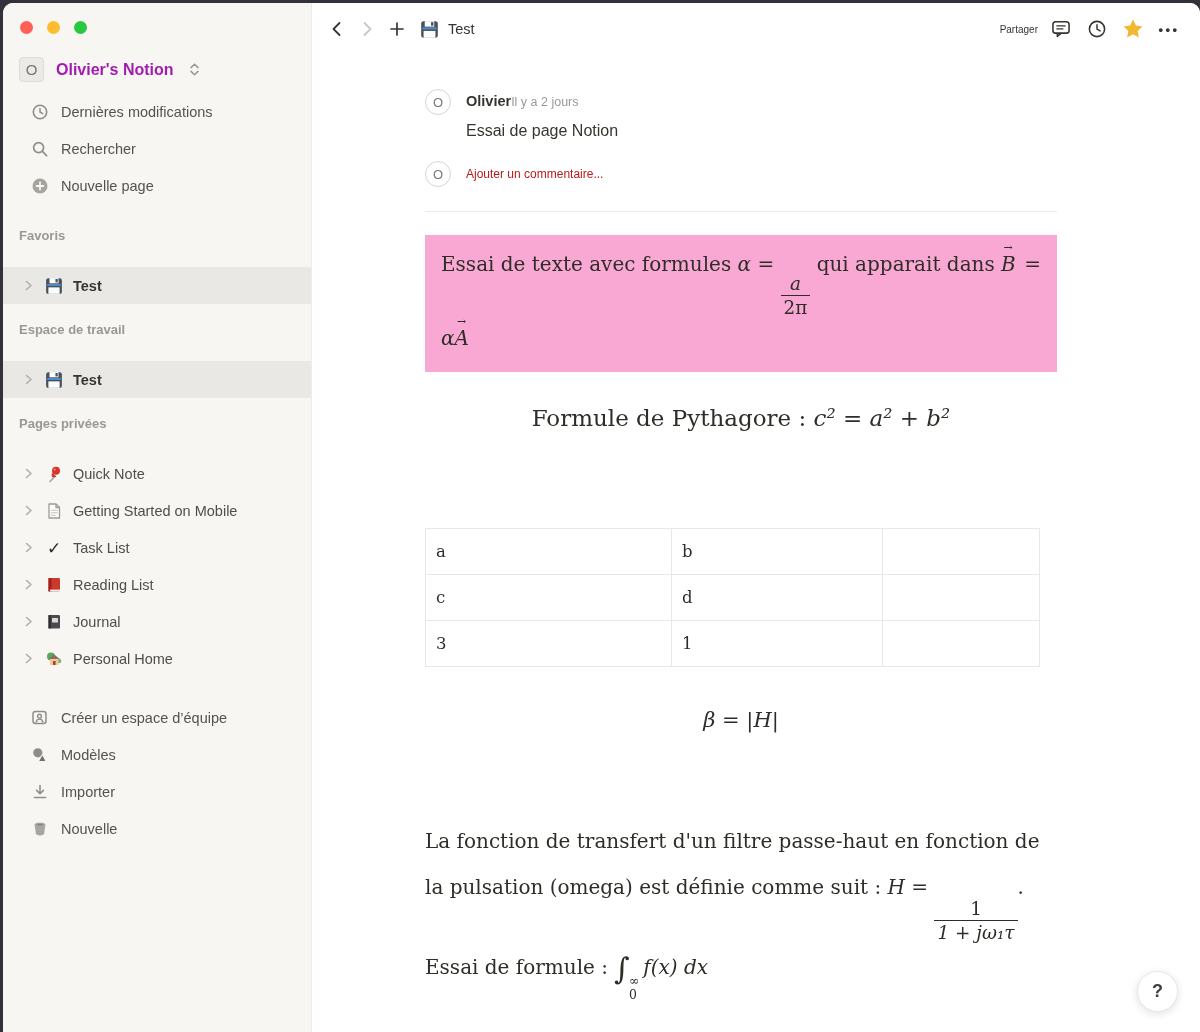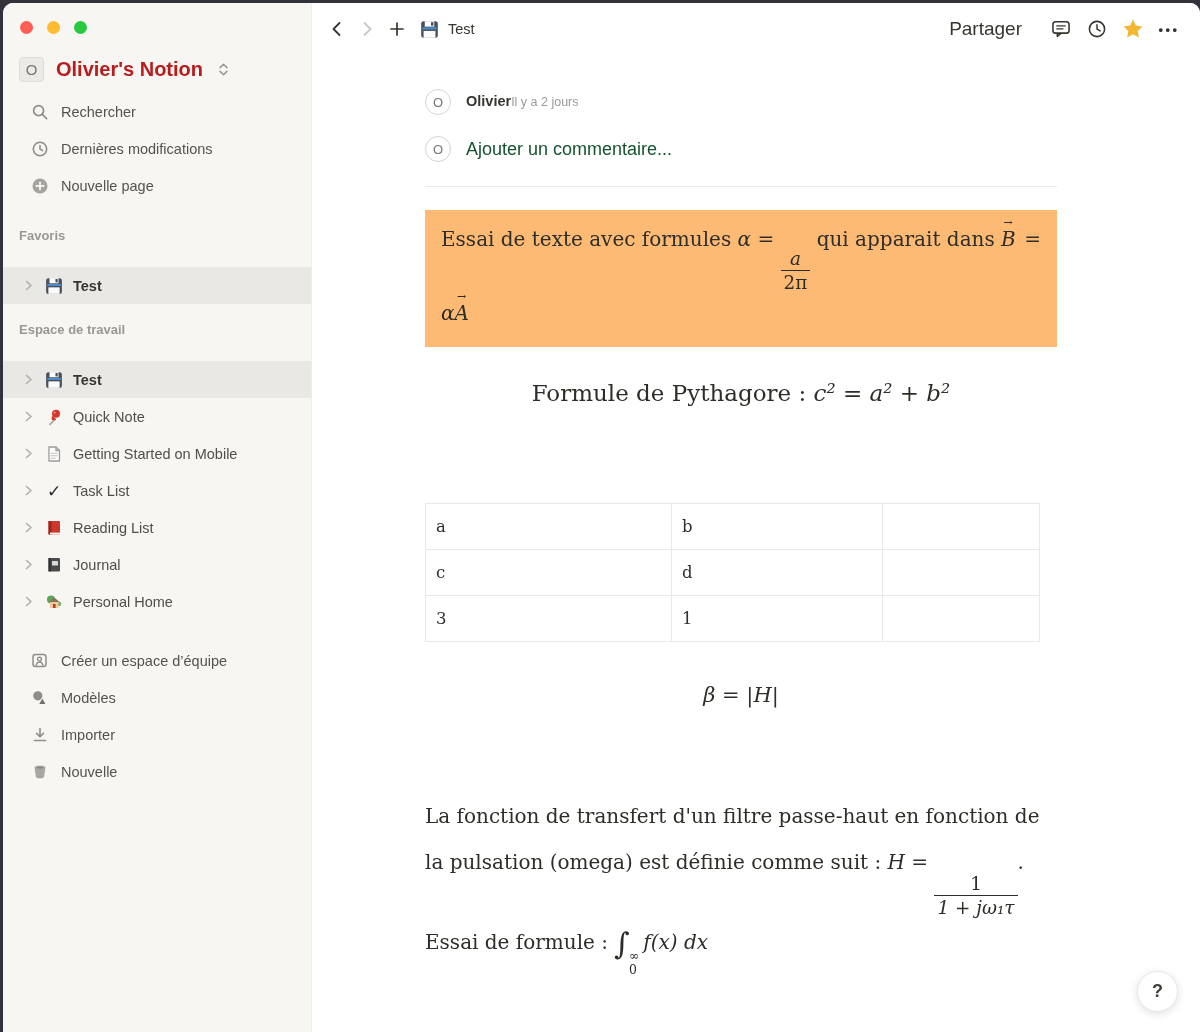--- a/index.html
+++ b/index.html
@@ -21,21 +21,21 @@
   .traffic { display:flex; gap:14px; padding:4px 0 18px 17px; }
   .tl { width:13px; height:13px; border-radius:50%; display:inline-block; cursor:pointer; }
   .tl.red{ background:#ff5f57; } .tl.yellow{ background:#febc2e; } .tl.green{ background:#28c840; }
 
   .ws-row { display:flex; align-items:center; gap:12px; padding:5px 14px 5px 16px; cursor:pointer; }
   .ws-icon {
     width:25px; height:25px; border-radius:4px; background:#eceae7; border:1px solid #dedcd7;
     display:flex; align-items:center; justify-content:center;
     font-size:15px; color:#7a7870; font-weight:500;
   }
-  .ws-name { font-weight:700; font-size:20px; color:#b91c1c; }
+  .ws-name { font-weight:700; font-size:16px; color:#a21caf; }
   .ws-chev { margin-left:2px; }
 
   .side-group { padding:6px 0; }
   .side-item {
     display:flex; align-items:center; gap:12px;
     height:37px; padding:0 14px 0 27px; cursor:pointer; color:#55534e; font-weight:500;
   }
   .side-item .lbl { white-space:nowrap; }
   .icon16 { width:19px; height:19px; flex:0 0 19px; display:flex; align-items:center; justify-content:center; }
 
@@ -55,55 +55,55 @@
 
   .side-bottom { margin-top:22px; }
 
   
   .main { flex:1; display:flex; flex-direction:column; background:#fff; }
   .topbar { height:52px; display:flex; align-items:center; justify-content:space-between; padding:0 16px 0 10px; }
   .tb-left, .tb-right { display:flex; align-items:center; }
   .tb-btn { display:flex; align-items:center; justify-content:center; width:30px; height:30px; border-radius:4px; cursor:pointer; }
   .tb-title-group { display:flex; align-items:center; gap:9px; margin-left:8px; cursor:pointer; }
   .tb-title { font-size:14.5px; color:#37352f; }
-  .share-lbl { font-size:19px; margin-right:18px; cursor:pointer; }
+  .share-lbl { font-size:10px; margin-right:2px; cursor:pointer; }
   .tb-right .tb-btn { margin-left:6px; }
   .dots { font-size:13px; letter-spacing:2.5px; color:#37352f; font-weight:700; }
 
   .page { flex:1; overflow:hidden; }
   .content { width:632px; margin:0 0 0 113px; padding-top:34px; }
 
   
   .comment-row { display:flex; gap:15px; }
   .avatar {
     width:26px; height:26px; border-radius:50%; background:#fff; border:1px solid #d6d4cf;
     display:flex; align-items:center; justify-content:center;
     font-size:13px; color:#787771; flex:0 0 26px;
   }
   .c-head { display:flex; align-items:baseline; gap:0; padding-top:4px; }
   .c-author { font-weight:700; font-size:14.5px; color:#37352f; }
   .c-time { font-size:12.5px; color:#9b9a97; }
   .c-body { font-size:16px; color:#37352f; margin:7px 0 0 41px; }
   .add-comment { display:flex; gap:15px; align-items:center; margin-top:21px; }
-  .placeholder { font-size:18px; color:#14532d; cursor:text; }
+  .placeholder { font-size:12px; color:#b91c1c; cursor:text; }
   .divider { height:1px; background:#ebeae7; margin:24px 0 0 0; }
 
   
   .serif { font-family:"DejaVu Serif", serif; color:#2f2d28; }
   .math-i { font-style:italic; }
 
   .frac { display:inline-flex; flex-direction:column; align-items:center; vertical-align:-1.05em; line-height:1.25; font-size:0.92em; }
   .frac .den { border-top:1.5px solid #2f2d28; padding:0 3px; }
   .frac .num { padding:0 3px; }
 
   .vec { position:relative; display:inline-block; font-style:italic; margin-right:2px; }
   .vec::after { content:"→"; position:absolute; left:0.22em; top:-0.72em; font-size:0.55em; font-style:normal; }
 
   .highlight-block {
-    margin-top:23px; background:#fdba74; padding:10px 16px 14px 16px;
+    margin-top:23px; background:#f9a8d4; padding:10px 16px 14px 16px;
     font-size:20px; line-height:1.95;
   }
 
   .equation-block { margin-top:33px; text-align:center; font-size:23px; }
   .eq-label { font-style:normal;text-align:right; }
 
   table.simple { border-collapse:collapse; margin-top:97px; table-layout:fixed; }
   table.simple td {
     border:1px solid #e9e8e5; height:46px; padding:6px 10px; vertical-align:middle;
     font-family:"DejaVu Serif", serif; font-size:16.5px; color:#2f2d28;
@@ -149,34 +149,34 @@
         <svg width="13" height="15" viewBox="0 0 13 15">
             <path d="M3 5.6L6.5 2.2 10 5.6M3 9.4l3.5 3.4L10 9.4" fill="none" stroke="#9b9894" stroke-width="1.5" stroke-linecap="round" stroke-linejoin="round"></path>
           </svg>
       </span>
     </div>
 
     <nav class="side-group">
       <div class="side-item">
         <span class="icon16">
           <svg width="18" height="18" viewBox="0 0 18 18">
+              <circle cx="9" cy="9" r="6.7" fill="none" stroke="#908e88" stroke-width="1.6"></circle>
+              <path d="M9 5.4V9l2.7 1.7" fill="none" stroke="#908e88" stroke-width="1.5" stroke-linecap="round"></path>
+            </svg>
+        </span>
+        <span class="lbl">Dernières modifications</span>
+      </div>
+      <div class="side-item">
+        <span class="icon16">
+          <svg width="18" height="18" viewBox="0 0 18 18">
               <circle cx="7.6" cy="7.6" r="5" fill="none" stroke="#908e88" stroke-width="1.7"></circle>
               <path d="M11.4 11.4L15.6 15.6" stroke="#908e88" stroke-width="1.7" stroke-linecap="round"></path>
             </svg>
         </span>
         <span class="lbl">Rechercher</span>
-      </div>
-      <div class="side-item">
-        <span class="icon16">
-          <svg width="18" height="18" viewBox="0 0 18 18">
-              <circle cx="9" cy="9" r="6.7" fill="none" stroke="#908e88" stroke-width="1.6"></circle>
-              <path d="M9 5.4V9l2.7 1.7" fill="none" stroke="#908e88" stroke-width="1.5" stroke-linecap="round"></path>
-            </svg>
-        </span>
-        <span class="lbl">Dernières modifications</span>
       </div>
       <div class="side-item">
         <span class="icon16">
           <svg width="18" height="18" viewBox="0 0 18 18">
               <circle cx="9" cy="9" r="7.5" fill="#a6a49d"></circle>
               <path d="M9 5.5v7M5.5 9h7" stroke="#f7f6f3" stroke-width="1.8" stroke-linecap="round"></path>
             </svg>
         </span>
         <span class="lbl">Nouvelle page</span>
       </div>
@@ -218,20 +218,21 @@
               <rect x="9.3" y="1.8" width="2" height="3" fill="#47505c"></rect>
               <rect x="2" y="6.2" width="12" height="1.7" fill="#4d8fd1"></rect>
               <rect x="3" y="9.2" width="10" height="5.8" fill="#fbfbfb"></rect>
             </svg>
         </span>
         <span class="page-lbl">Test</span>
       </div>
     </div>
 
     <div>
+      <div class="section-title">Pages privées</div>
 
       <div class="tree-item">
         <span class="chev-r">
           <svg width="11" height="11" viewBox="0 0 11 11">
               <path d="M3.5 1.5L8 5.5 3.5 9.5" fill="none" stroke="#b1afa9" stroke-width="1.6" stroke-linecap="round" stroke-linejoin="round"></path>
             </svg>
         </span>
         <span class="emoji18">
           <svg width="18" height="18" viewBox="0 0 18 18">
               <path d="M10.5 11L5 16.5" stroke="#9a9a98" stroke-width="1.3" stroke-linecap="round"></path>
@@ -422,20 +423,21 @@
     <div class="page">
       <div class="content">
 
         <div class="comment-row">
           <span class="avatar">O</span>
           <span class="c-head">
             <span class="c-author">Olivier</span>
             <span class="c-time">Il y a 2 jours</span>
           </span>
         </div>
+        <div class="c-body">Essai de page Notion</div>
 
         <div class="add-comment">
           <span class="avatar">O</span>
           <span class="placeholder">Ajouter un commentaire...</span>
         </div>
 
         <div class="divider"></div>
 
         <div class="highlight-block serif">
           <span>Essai de texte avec formules </span><span class="math-i">α</span>

